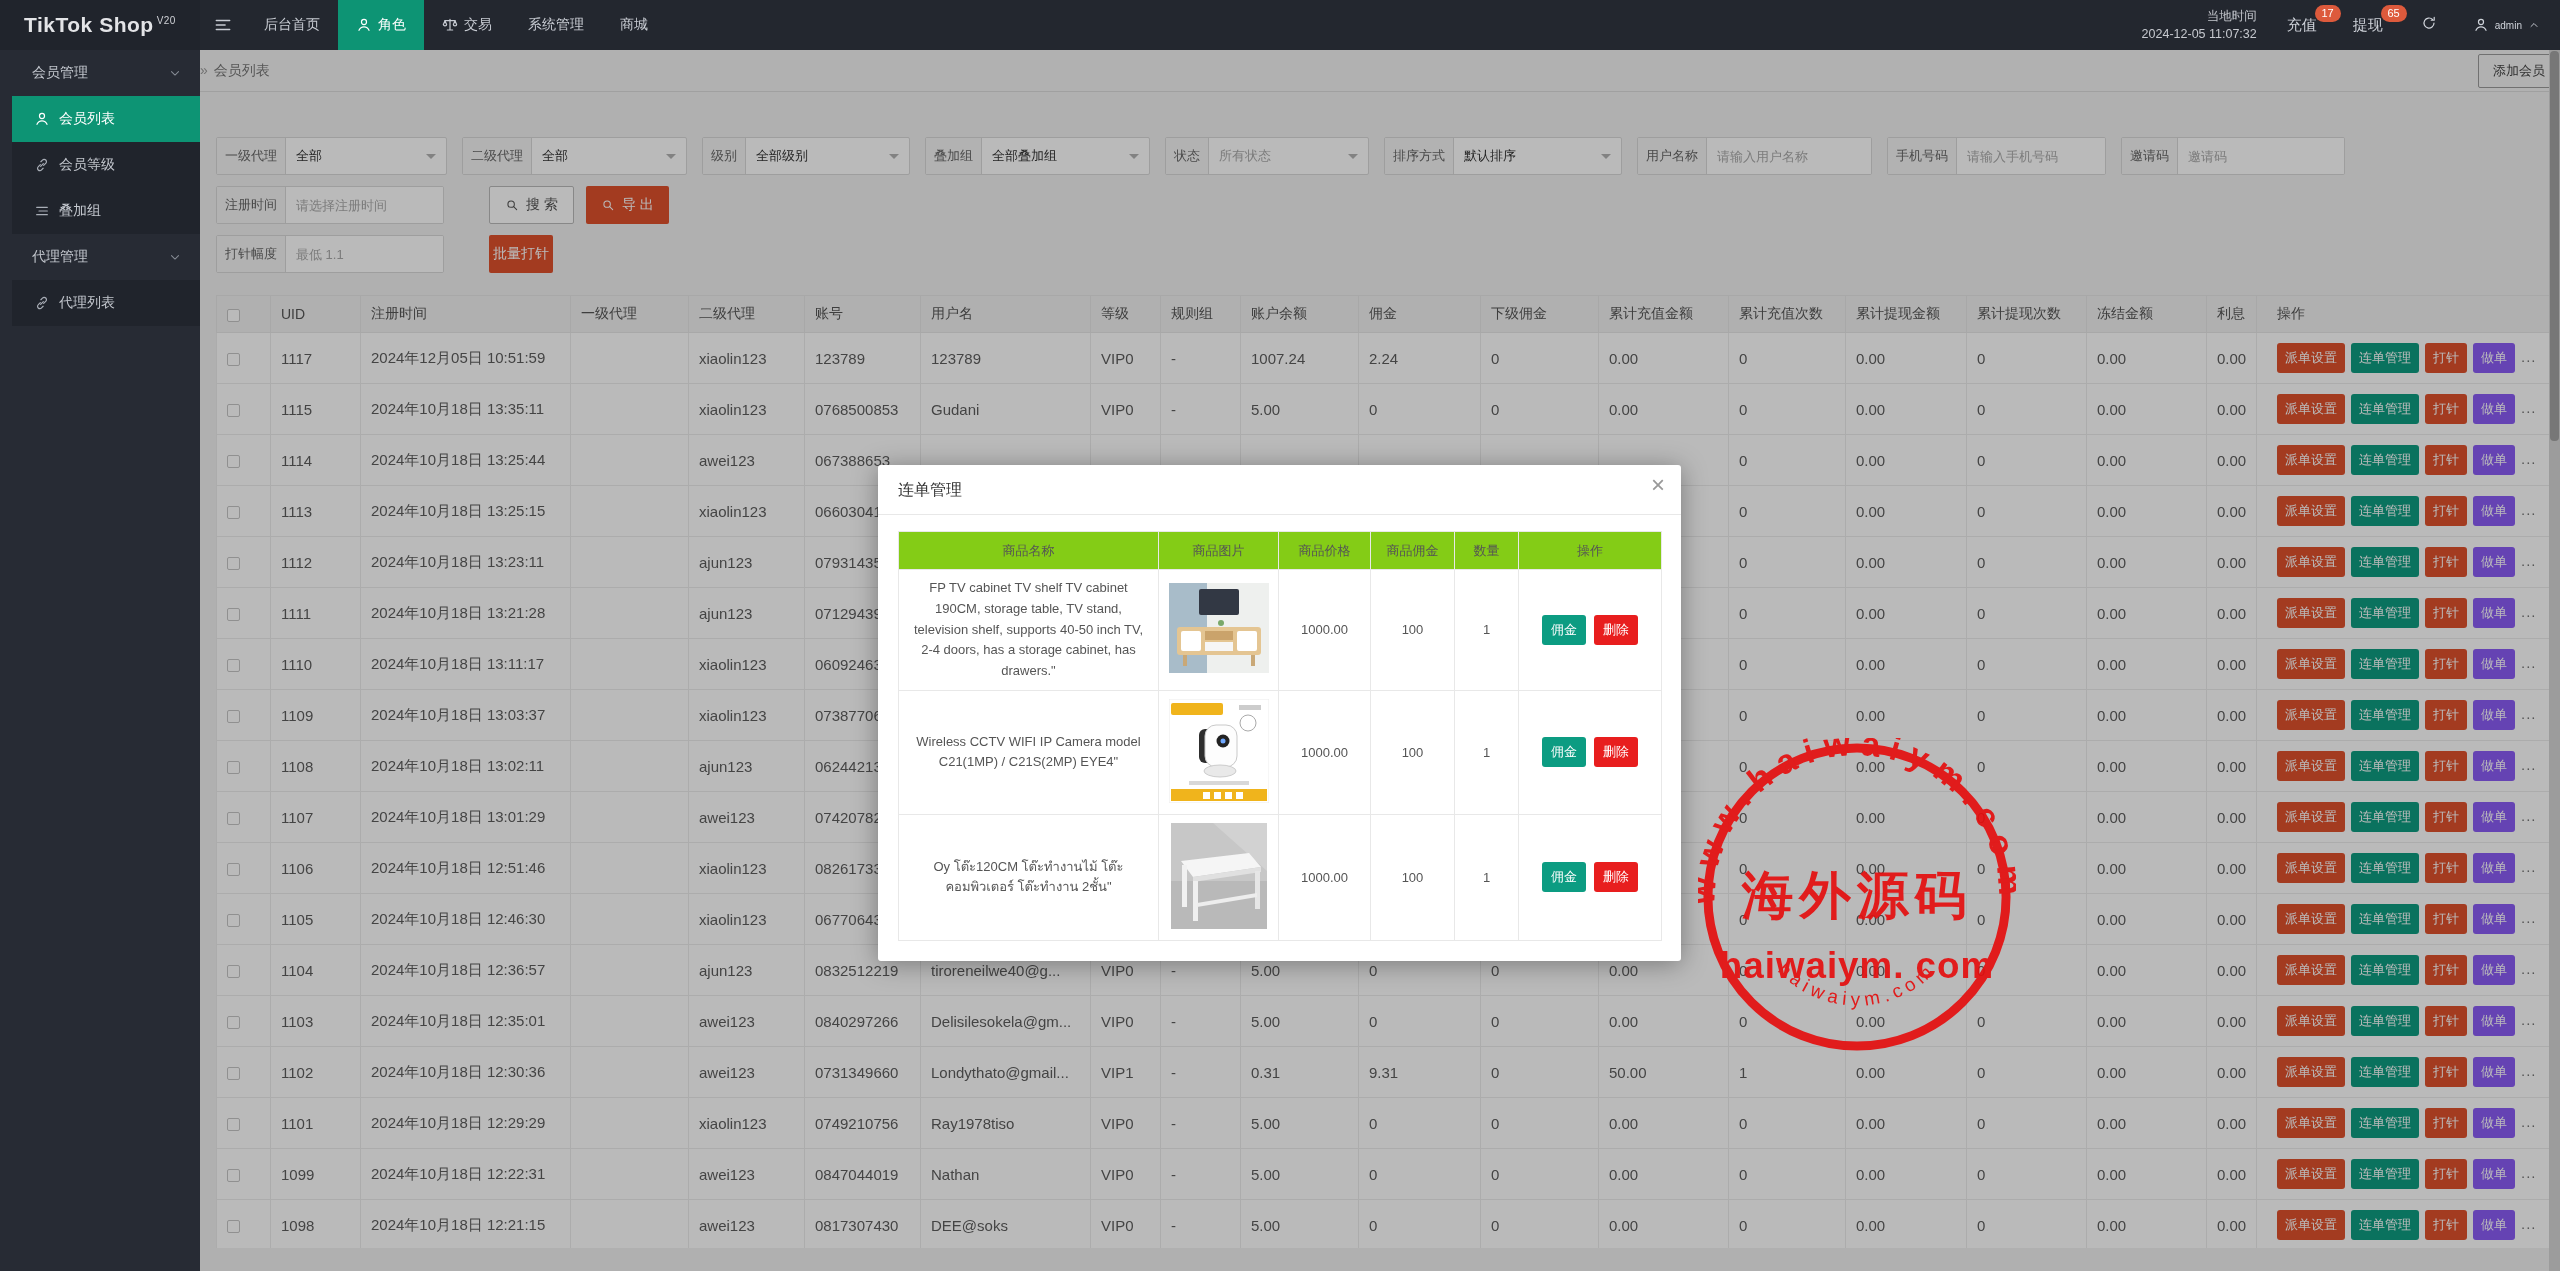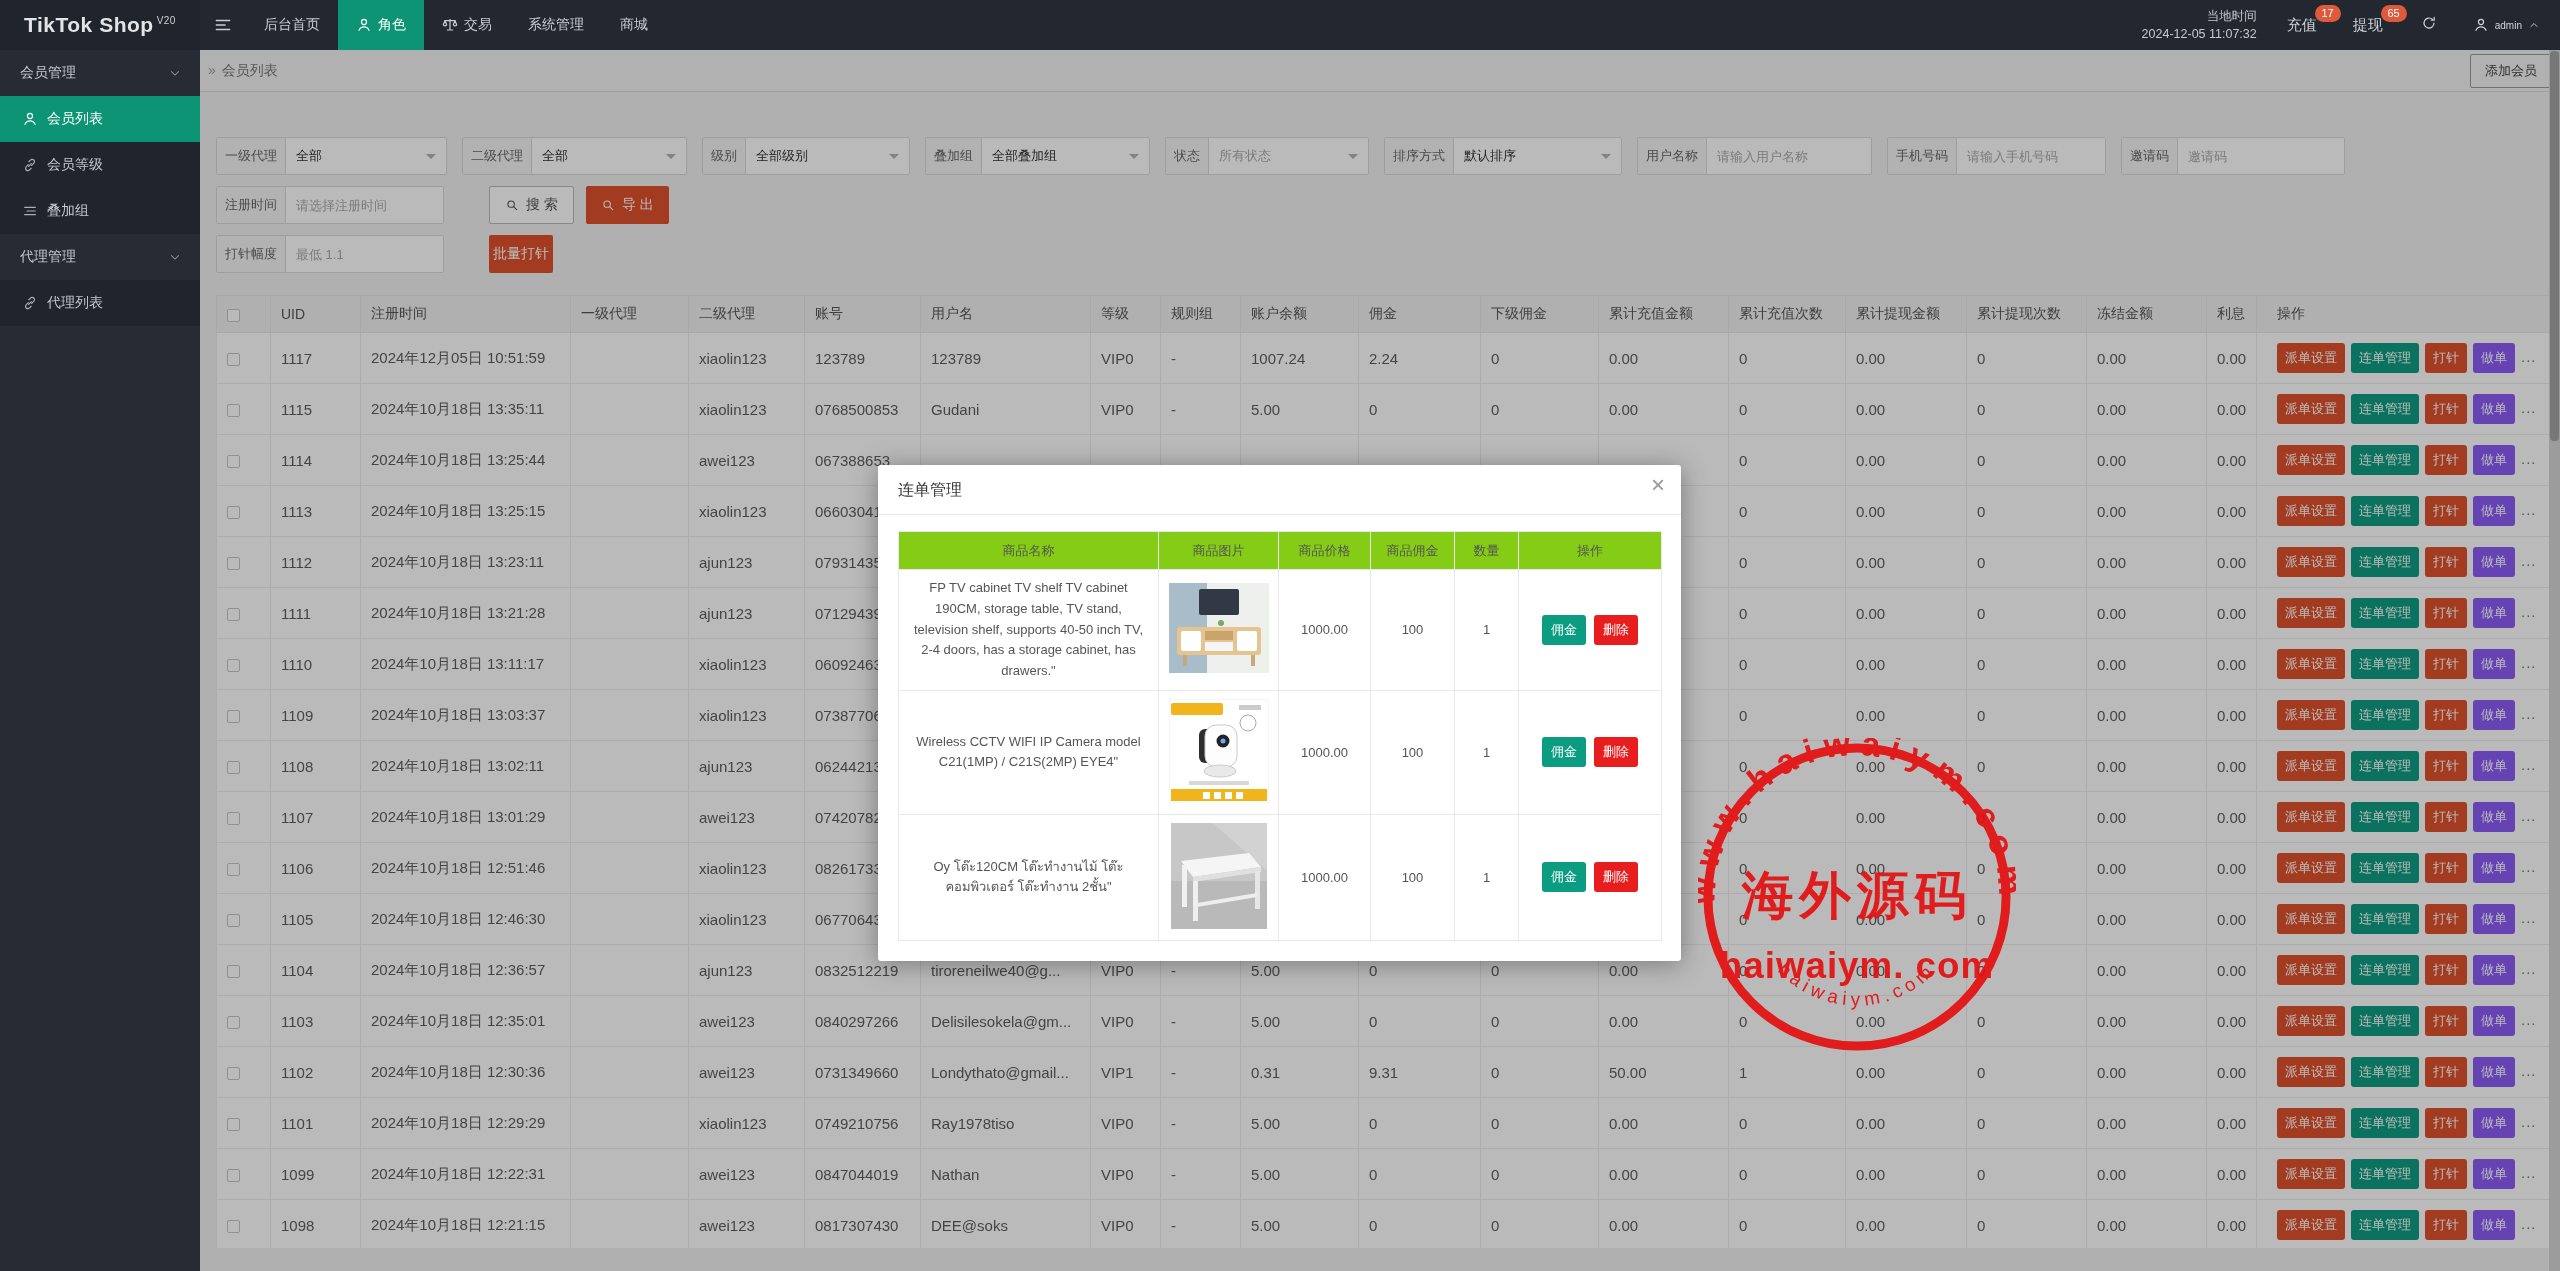--- a/index.html
+++ b/index.html
@@ -18,31 +18,31 @@
   .tb-time { text-align:right; color:#c6c9cf; font-size:12.5px; line-height:1.45; padding:0 16px; }
   .tb-item { position:relative; padding:0 22px 0 14px; font-size:15px; color:#cfd3da; cursor:pointer; }
   .badge { position:absolute; top:-11px; right:-2px; background:#dd5a3c; color:#fff; font-size:11px; line-height:1; padding:3px 7px; border-radius:9px; }
   .tb-refresh { color:#cfd3da; padding:0 16px; cursor:pointer; }
   .tb-user { display:flex; align-items:center; gap:6px; color:#cfd3da; font-size:10px; padding:0 20px; cursor:pointer; }
   .ic { display:inline-flex; }
   .ic svg { fill:none; stroke:currentColor; stroke-width:1.8; stroke-linecap:round; stroke-linejoin:round; }
   .i16 svg { width:16px; height:16px; } .i14 svg { width:14px; height:14px; } .i20 svg { width:20px; height:20px; } .i12 svg { width:12px; height:12px; }
 
   
-  .sidebar { position:absolute; left:0; top:50px; width:200px; height:1221px; background:#272b34; z-index:85; }
+  .sidebar { position:absolute; left:0; top:50px; width:200px; height:1221px; background:#272b34; z-index:85;padding-left:12px; }
   .sgroup-title { height:46px; display:flex; align-items:center; padding:0 18px 0 20px; color:#c3c7ce; font-size:14px; cursor:pointer; }
   .sgroup-title .chev { margin-left:auto; color:#868b94; }
   .sitem { height:46px; display:flex; align-items:center; gap:9px; padding-left:22px; font-size:14px; color:#c3c7ce; background:#20242c; cursor:pointer; }
   .sitem .ic { color:#a9aeb7; }
   .sitem.active { background:#0d9474; color:#fff; }
   .sitem.active .ic { color:#fff; }
 
   
   .main { position:absolute; left:200px; top:50px; width:2360px; height:1221px; background:#f2f2f2; overflow:hidden; }
-  .crumbbar { height:42px; background:#f3f3f3; border-bottom:1px solid #dcdcdc; display:flex; align-items:center; padding:0 8px; }
+  .crumbbar { height:42px; background:#f3f3f3; border-bottom:1px solid #dcdcdc; display:flex; align-items:center; padding:0 0; }
   .crumb { font-size:14px; color:#777; }
   .crumb .arrow { color:#9a9a9a; margin-right:6px; }
   .add-member { margin-left:auto; background:transparent; border:1px solid #9b9b9b; border-radius:2px; color:#444; font-size:13px; padding:7px 14px; cursor:pointer; font-family:inherit; }
 
   .filters { padding:45px 0 0 16px; }
   .frow { display:flex; align-items:center; margin-bottom:11px; }
   .fgroup { display:inline-flex; align-items:stretch; height:38px; border:1px solid #d9d9d9; background:#fff; border-radius:2px; margin-right:15px; overflow:hidden; }
   .flabel { background:#f5f5f5; border-right:1px solid #d9d9d9; padding:0 8px; display:flex; align-items:center; font-size:13px; color:#666; white-space:nowrap; }
   .fval { display:flex; align-items:center; padding:0 10px; font-size:13px; color:#333; position:relative; cursor:pointer; }
   .fval.muted { color:#aaa; }

